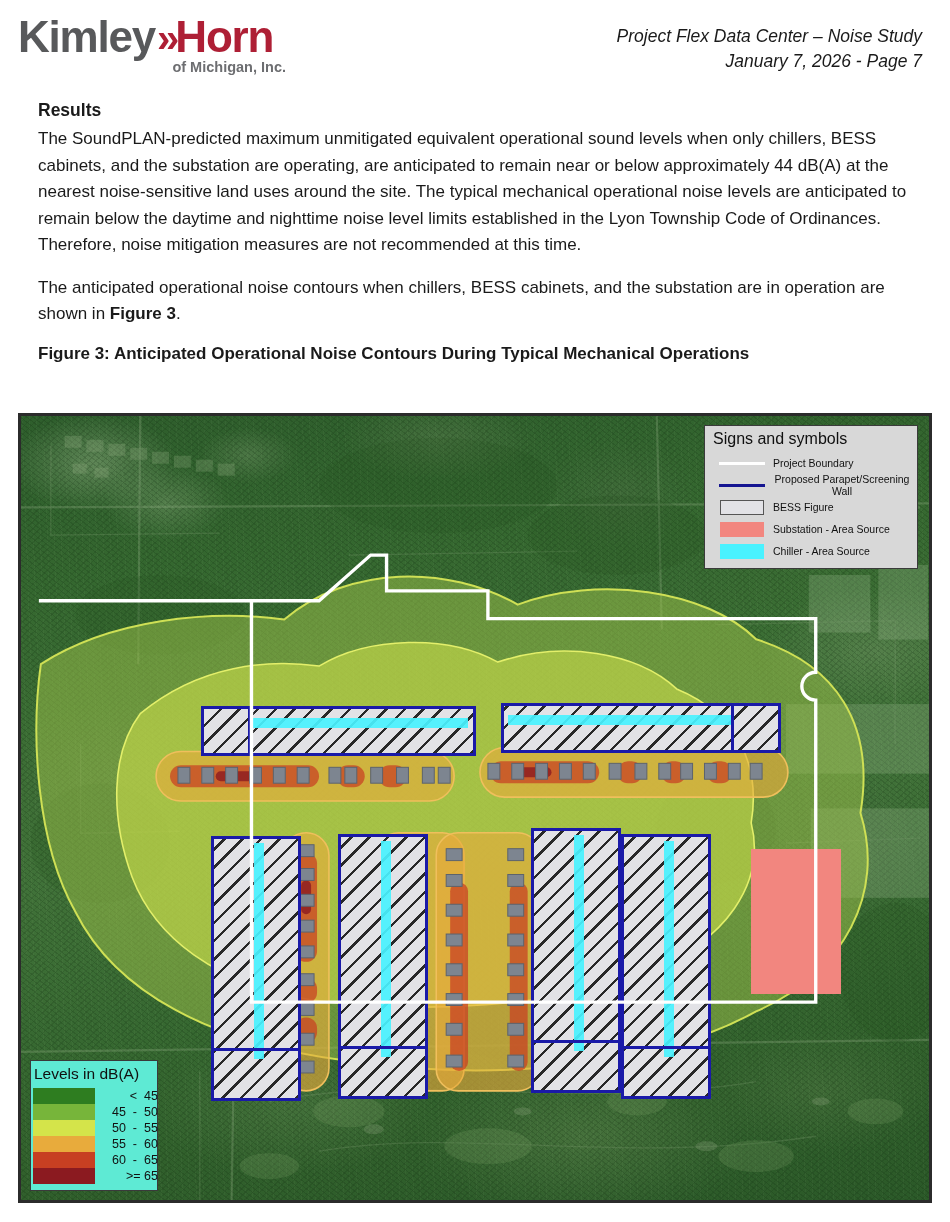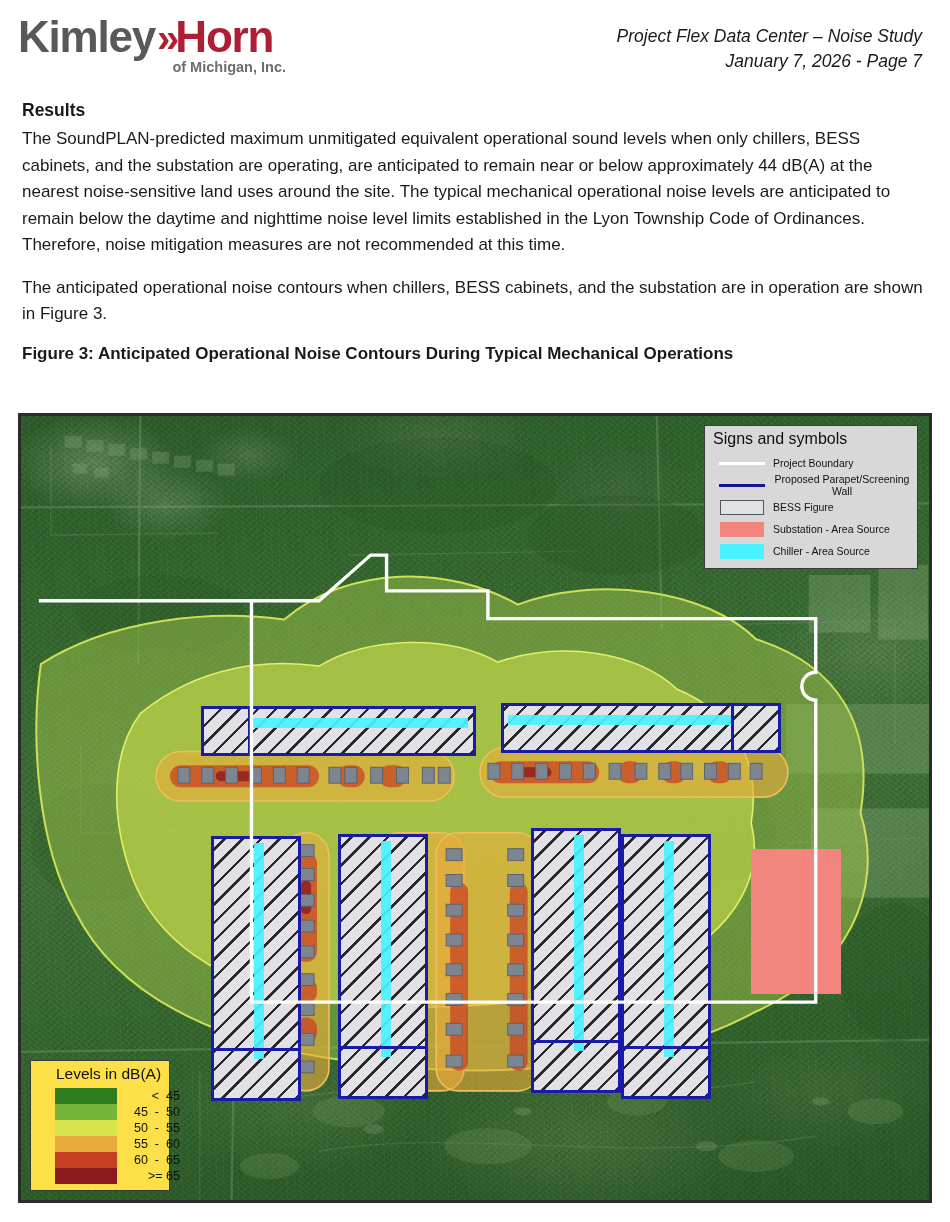--- a/index.html
+++ b/index.html
@@ -30,29 +30,29 @@
     font-size:14.5px; font-weight:bold; margin-top:-2px; padding-right:2px;
   }
 
   .header-right {
     position:absolute; right:28px; top:24px;
     text-align:right; font-style:italic; font-size:17.5px;
     line-height:25px; color:#1a1a1a;
   }
 
   
-  .content { padding:0 22px; }
+  .content { padding:0 38px; }
   h2.section-title {
     font-size:17.5px; font-weight:bold; margin:8px 0 5px 0;
   }
   p.body-text {
     font-size:17px; line-height:26.5px; margin:0 0 16px 0;
     text-align:left;
   }
-  p.body-text b { font-weight:normal;text-align:right; }
+  p.body-text b { font-weight:bold;text-align:right; }
   h3.fig-caption {
     font-size:17px; font-weight:bold; margin:14px 0 10px 0;
   }
 
   
   .figure {
     position:absolute; left:18px; top:413px;
     width:914px; height:790px;
     border:3px solid #2b2b2b;
     overflow:hidden;
@@ -138,24 +138,24 @@
   .ls-sym { width:62px; flex:0 0 62px; display:flex; align-items:center; justify-content:center; }
   .ls-label { font-size:10.5px; color:#111; }
   .sym-line-white { width:46px; height:3px; background:#ffffff; }
   .sym-line-blue  { width:46px; height:3px; background:#151591; }
   .sym-box-bess   { width:44px; height:15px; background:#e2e2e6; border:1.5px solid #555; }
   .sym-box-sub    { width:44px; height:15px; background:#f2867f; }
   .sym-box-chill  { width:44px; height:15px; background:#49f2ff; }
 
   .legend-levels {
     position:absolute; left:9px; bottom:9px;
-    width:140px;
-    background:#fde047;
+    width:128px;
+    background:#5eead4;
     border:1.5px solid #3a3a3a;
-    padding:4px 6px 6px 24px;
+    padding:4px 6px 6px 2px;
   }
   .legend-levels h4 {
     margin:0 0 5px 1px; font-size:15.5px; font-weight:normal; color:#101010;
   }
   .ll-body { display:flex;gap:11px; }
   .ll-swatches { width:62px; flex:0 0 62px; }
   .ll-sw { height:16px; display:block; }
   .ll-labels { flex:1; padding-left:6px; }
   .ll-lab {
     height:16px; line-height:16px; font-size:12.5px;

